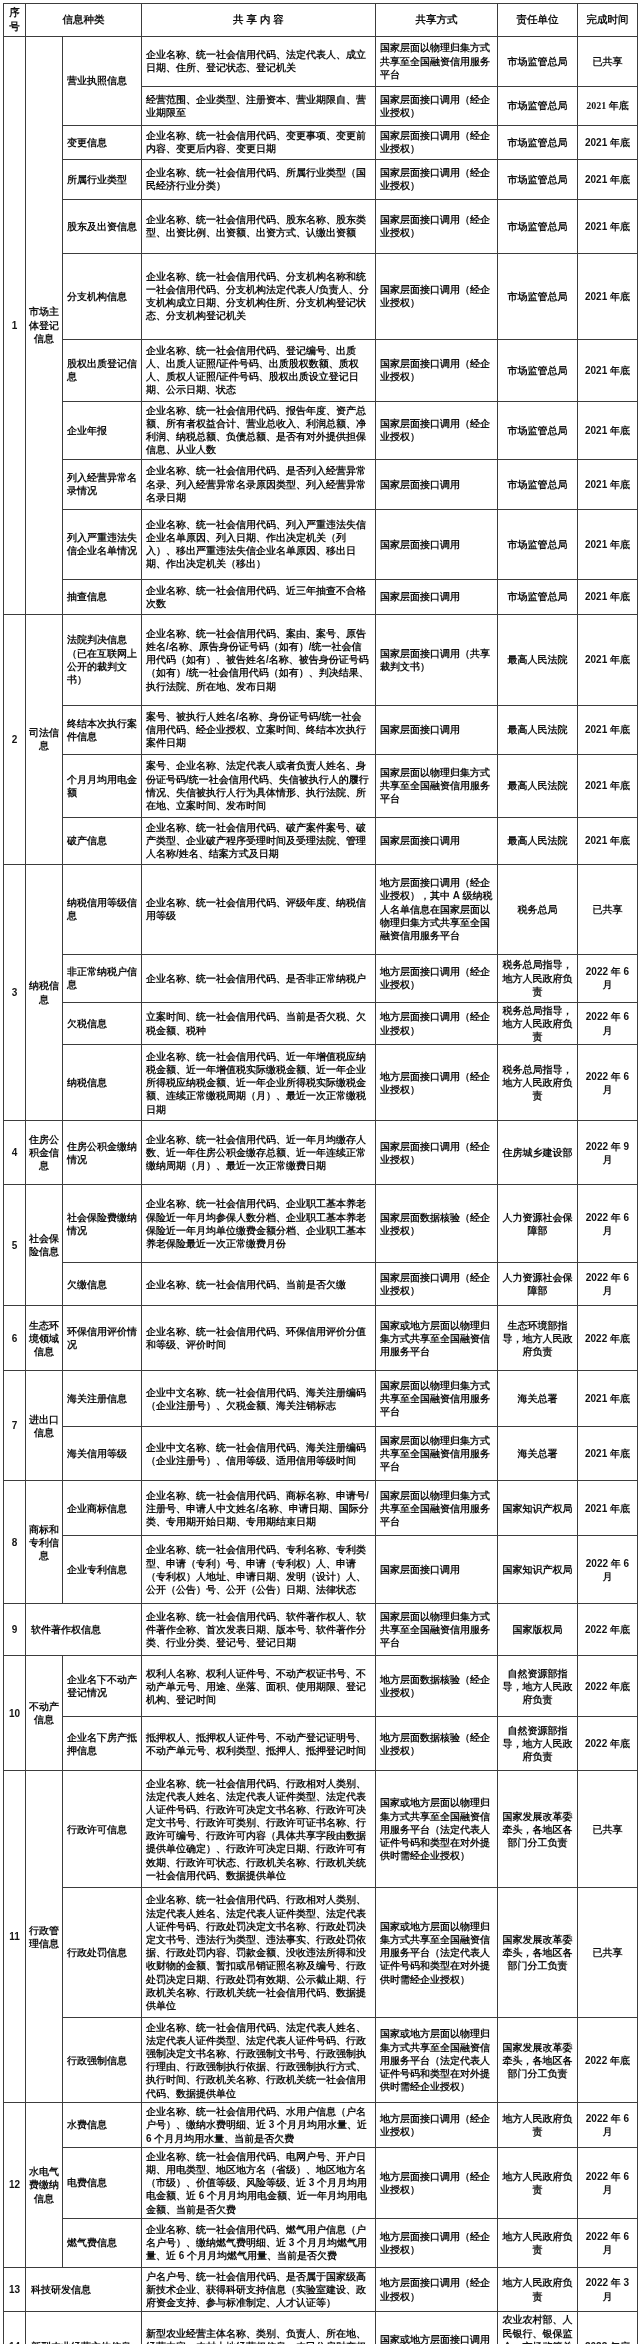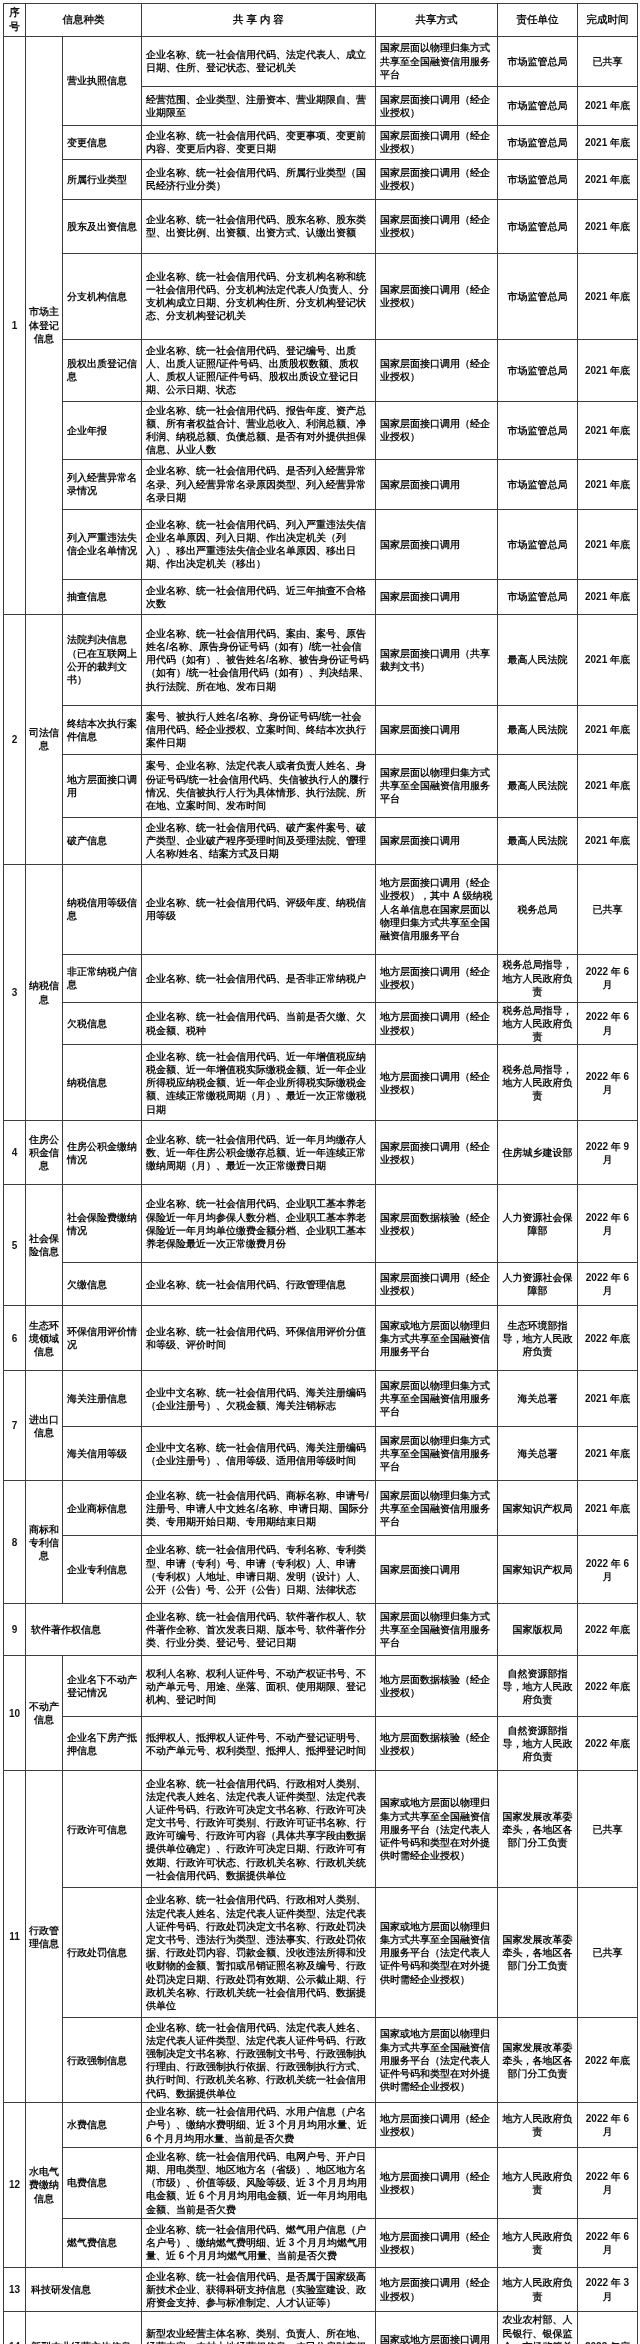--- a/index.html
+++ b/index.html
@@ -68,21 +68,21 @@
     <tbody id="table-body">
         <tr style="height: 50px;">
           <td class="c-seq" rowspan="11">1</td>
           <td rowspan="11" class="c-group">市场主体登记信息</td>
           <td class="c-type" rowspan="2">营业执照信息</td>
           <td class="c-content">企业名称、统一社会信用代码、法定代表人、成立日期、住所、登记状态、登记机关</td>
           <td class="c-method">国家层面以物理归集方式共享至全国融资信用服务平台</td>
           <td class="c-unit">市场监管总局</td>
           <td class="c-time">已共享</td>
         </tr>
-        <tr style="height: 39px;">
+        <tr style="height: 39px; font-family: Liberation Serif, serif;">
           <td class="c-content">经营范围、企业类型、注册资本、营业期限自、营业期限至</td>
           <td class="c-method">国家层面接口调用（经企业授权）</td>
           <td class="c-unit">市场监管总局</td>
           <td class="c-time">2021 年底</td>
         </tr>
         <tr style="height: 34px;">
           <td class="c-type">变更信息</td>
           <td class="c-content">企业名称、统一社会信用代码、变更事项、变更前内容、变更后内容、变更日期</td>
           <td class="c-method">国家层面接口调用（经企业授权）</td>
           <td class="c-unit">市场监管总局</td>
@@ -154,21 +154,21 @@
           <td class="c-time">2021 年底</td>
         </tr>
         <tr style="height: 49px; margin-top: 12px;">
           <td class="c-type">终结本次执行案件信息</td>
           <td class="c-content">案号、被执行人姓名/名称、身份证号码/统一社会信用代码、经企业授权、立案时间、终结本次执行案件日期</td>
           <td class="c-method">国家层面接口调用</td>
           <td class="c-unit">最高人民法院</td>
           <td class="c-time">2021 年底</td>
         </tr>
         <tr style="height: 63px;">
-          <td class="c-type">地方层面接口调用</td>
+          <td class="c-type">个月月均用电金额</td>
           <td class="c-content">案号、企业名称、法定代表人或者负责人姓名、身份证号码/统一社会信用代码、失信被执行人的履行情况、失信被执行人行为具体情形、执行法院、所在地、立案时间、发布时间</td>
           <td class="c-method">国家层面以物理归集方式共享至全国融资信用服务平台</td>
           <td class="c-unit">最高人民法院</td>
           <td class="c-time">2021 年底</td>
         </tr>
         <tr style="height: 47px;">
           <td class="c-type">破产信息</td>
           <td class="c-content">企业名称、统一社会信用代码、破产案件案号、破产类型、企业破产程序受理时间及受理法院、管理人名称/姓名、结案方式及日期</td>
           <td class="c-method">国家层面接口调用</td>
           <td class="c-unit">最高人民法院</td>
@@ -185,21 +185,21 @@
         </tr>
         <tr style="height: 48px;">
           <td class="c-type">非正常纳税户信息</td>
           <td class="c-content">企业名称、统一社会信用代码、是否非正常纳税户</td>
           <td class="c-method">地方层面接口调用（经企业授权）</td>
           <td class="c-unit">税务总局指导，地方人民政府负责</td>
           <td class="c-time">2022 年 6 月</td>
         </tr>
         <tr style="height: 31px;">
           <td class="c-type">欠税信息</td>
-          <td class="c-content">企业名称、统一社会信用代码、当前是否欠缴、欠税金额、税种</td>
+          <td class="c-content">立案时间、统一社会信用代码、当前是否欠税、欠税金额、税种</td>
           <td class="c-method">地方层面接口调用（经企业授权）</td>
           <td class="c-unit">税务总局指导，地方人民政府负责</td>
           <td class="c-time">2022 年 6 月</td>
         </tr>
         <tr style="height: 76px;">
           <td class="c-type">纳税信息</td>
           <td class="c-content">企业名称、统一社会信用代码、近一年增值税应纳税金额、近一年增值税实际缴税金额、近一年企业所得税应纳税金额、近一年企业所得税实际缴税金额、连续正常缴税周期（月）、最近一次正常缴税日期</td>
           <td class="c-method">地方层面接口调用（经企业授权）</td>
           <td class="c-unit">税务总局指导，地方人民政府负责</td>
           <td class="c-time">2022 年 6 月</td>
@@ -217,21 +217,21 @@
           <td class="c-seq" rowspan="2">5</td>
           <td rowspan="2" class="c-group">社会保险信息</td>
           <td class="c-type">社会保险费缴纳情况</td>
           <td class="c-content">企业名称、统一社会信用代码、企业职工基本养老保险近一年月均参保人数分档、企业职工基本养老保险近一年月均单位缴费金额分档、企业职工基本养老保险最近一次正常缴费月份</td>
           <td class="c-method">国家层面数据核验（经企业授权）</td>
           <td class="c-unit">人力资源社会保障部</td>
           <td class="c-time">2022 年 6 月</td>
         </tr>
         <tr style="height: 43px;">
           <td class="c-type">欠缴信息</td>
-          <td class="c-content">企业名称、统一社会信用代码、行政管理信息</td>
+          <td class="c-content">企业名称、统一社会信用代码、当前是否欠缴</td>
           <td class="c-method">国家层面接口调用（经企业授权）</td>
           <td class="c-unit">人力资源社会保障部</td>
           <td class="c-time">2022 年 6 月</td>
         </tr>
         <tr style="height: 65px;">
           <td class="c-seq" rowspan="1">6</td>
           <td rowspan="1" class="c-group">生态环境领域信息</td>
           <td class="c-type">环保信用评价情况</td>
           <td class="c-content">企业名称、统一社会信用代码、环保信用评价分值和等级、评价时间</td>
           <td class="c-method">国家或地方层面以物理归集方式共享至全国融资信用服务平台</td>
@@ -336,21 +336,21 @@
         <tr style="height: 49px;">
           <td class="c-type">燃气费信息</td>
           <td class="c-content">企业名称、统一社会信用代码、燃气用户信息（户名户号）、缴纳燃气费明细、近 3 个月月均燃气用量、近 6 个月月均燃气用量、当前是否欠费</td>
           <td class="c-method">地方层面接口调用（经企业授权）</td>
           <td class="c-unit">地方人民政府负责</td>
           <td class="c-time">2022 年 6 月</td>
         </tr>
         <tr style="height: 41px;">
           <td class="c-seq" rowspan="1">13</td>
           <td rowspan="1" colspan="2" class="c-merged">科技研发信息</td>
-          <td class="c-content">企业名称、统一社会信用代码、是否属于国家级高新技术企业、获得科研支持信息（实验室建设、政府资金支持、参与标准制定、人才认证等）</td>
+          <td class="c-content">户名户号、统一社会信用代码、是否属于国家级高新技术企业、获得科研支持信息（实验室建设、政府资金支持、参与标准制定、人才认证等）</td>
           <td class="c-method">地方层面接口调用（经企业授权）</td>
           <td class="c-unit">地方人民政府负责</td>
           <td class="c-time">2022 年 3 月</td>
         </tr>
         <tr style="height: 56px;">
           <td class="c-seq" rowspan="1">14</td>
           <td rowspan="1" colspan="2" class="c-merged">新型农业经营主体信息</td>
           <td class="c-content">新型农业经营主体名称、类别、负责人、所在地、经营内容、农村土地经营权信息、农民住房财产权信息</td>
           <td class="c-method">国家或地方层面接口调用（经企业授权）</td>
           <td class="c-unit">农业农村部、人民银行、银保监会、市场监管总局指导，地方人民政府负责</td>

